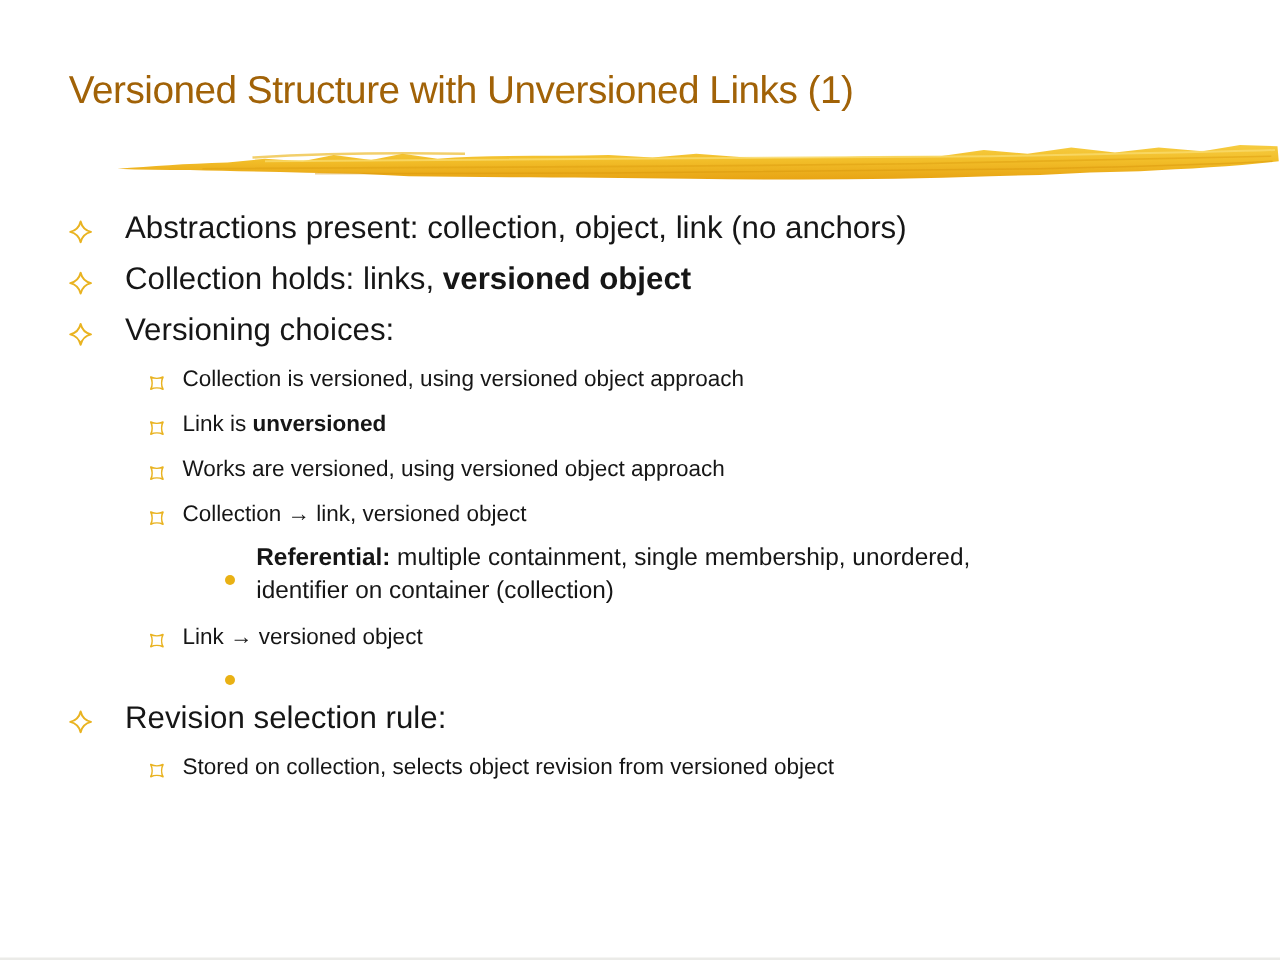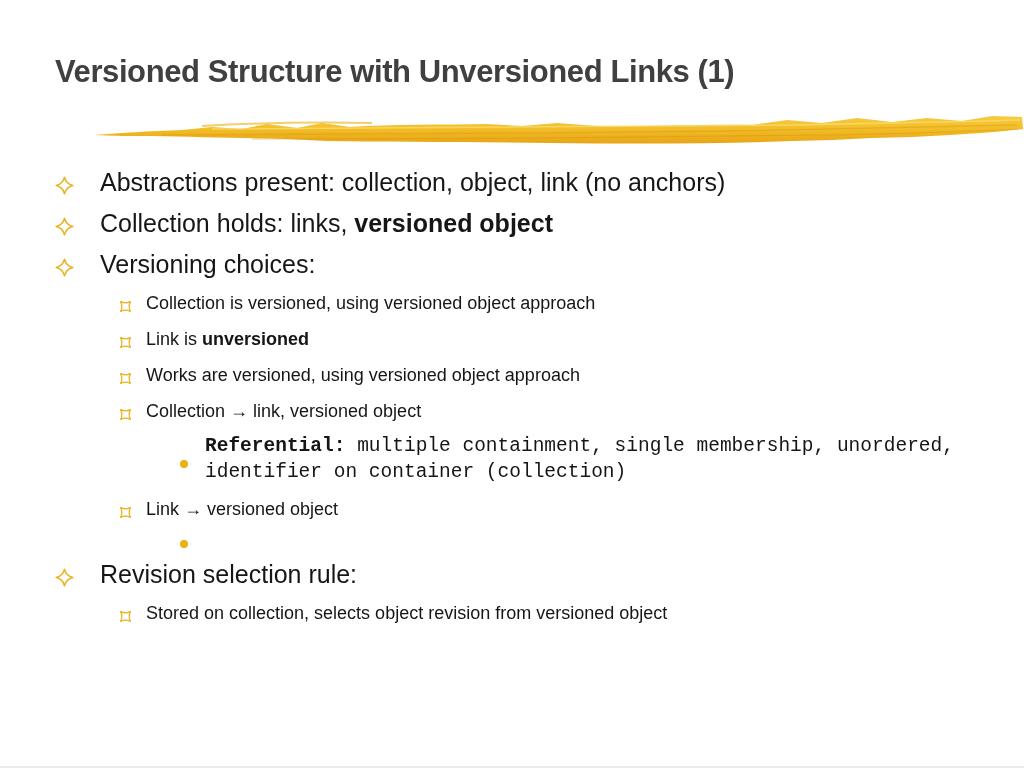--- a/index.html
+++ b/index.html
@@ -10,40 +10,40 @@
     overflow:hidden;
     font-family:"Liberation Sans","DejaVu Sans",sans-serif;
     color:#161616;
   }
   .title{
     position:absolute;
     left:55px;top:53px;
     margin:0;
     font-size:31px;
     line-height:38px;
-    font-weight:700;
+    font-weight:400;
     letter-spacing:-0.4px;
-    color:#404040;
+    color:#a16207;
     white-space:nowrap;
   }
   .brush{
     position:absolute;
     left:92px;top:105px;
     width:932px;height:48px;
   }
   .brush svg{display:block;width:932px;height:48px;}
   .content{
     position:absolute;
     left:55px;top:166px;
     width:945px;
   }
   .row{display:flex;align-items:center;}
   .l1{font-size:25px;line-height:32px;margin-bottom:9px;}
   .l2{font-size:18px;line-height:28px;margin-bottom:8px;padding-left:64px;}
-  .l3{font-size:19.5px;line-height:26px;margin-bottom:10px;padding-left:125px;font-family:Liberation Mono, monospace;}
+  .l3{font-size:19.5px;line-height:26px;margin-bottom:10px;padding-left:125px;}
   .l1 .bullet{flex:0 0 45px;padding-top:7px;}
   .l1 .bullet svg{display:block;width:19px;height:19px;}
   .l2 .bullet{flex:0 0 27px;padding-top:7px;}
   .l2 .bullet svg{display:block;width:13px;height:13px;}
   .l3 .bullet{flex:0 0 25px;padding-top:9px;}
   .l3 .bullet .dot{display:block;width:8px;height:8px;border-radius:50%;background:#E9B114;}
   .text{white-space:pre-wrap;}
   .b{font-weight:700;}
   .slide-edge{
     position:absolute;left:0;bottom:0;width:1024px;height:2px;

